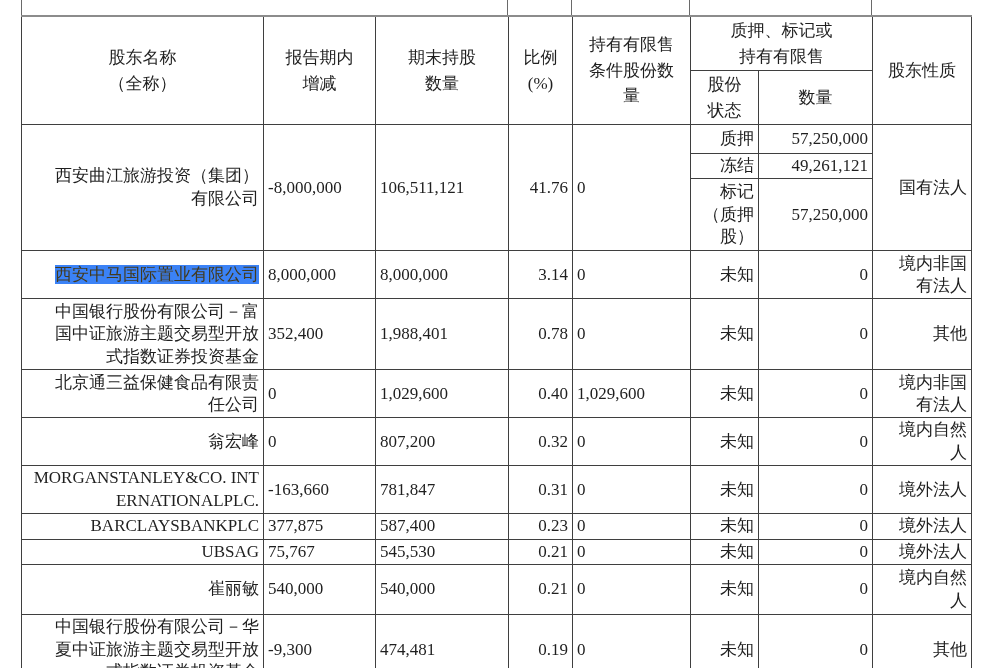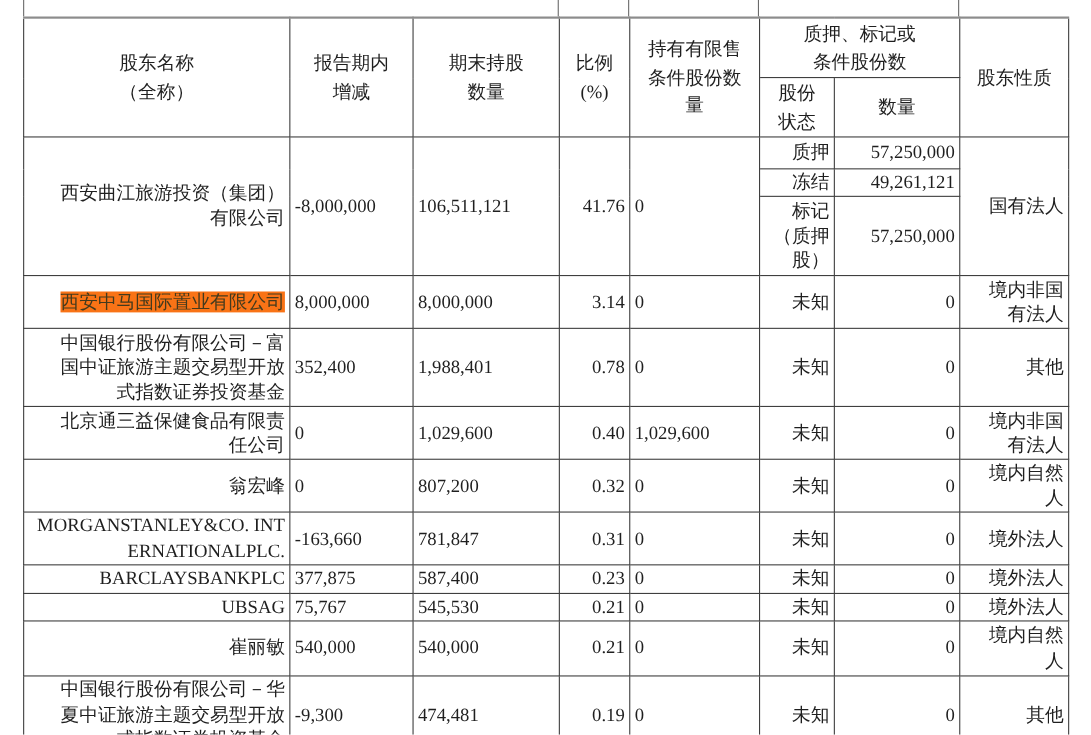--- a/index.html
+++ b/index.html
@@ -28,21 +28,21 @@
     vertical-align:middle;
     overflow:hidden;
     white-space:pre-line;
     box-sizing:border-box;
   }
   .sheet-table th{ text-align:center; line-height:1.5; }
   .c-name{ text-align:right; padding-left:8px; padding-right:6px; word-break:break-all; }
   .c-num{ text-align:left; padding-right:20px; white-space:nowrap; }
   .c-num-tight{ text-align:right; padding-right:16px; white-space:nowrap;margin-top:24px; }
   .c-center{ text-align:right; }
-  .hl{ background:#f97316; color:#433a1d; }
+  .hl{ background:#3b82f6; color:#433a1d; }
   .grid-remnant{
     position:absolute; top:0; width:1px; height:15px; background:#6a6a6a;
   }
 </style>
 </head>
 <body>
 
 <div class="page">
 
   <div class="grid-remnant" style="left:21px"></div>
@@ -70,21 +70,21 @@
       <th rowspan="2">报告期内
 增减</th>
       <th rowspan="2">期末持股
 数量</th>
       <th rowspan="2">比例
 (%)</th>
       <th rowspan="2">持有有限售
 条件股份数
 量</th>
       <th colspan="2">质押、标记或
-条件股份数</th>
+持有有限售</th>
       <th rowspan="2">股东性质</th>
     </tr>
     <tr style="height:45px">
       <th>股份
 状态</th>
       <th>数量</th>
     </tr>
 
     <tr style="height:29px">
       <td rowspan="3" class="c-name">西安曲江旅游投资（集团）

